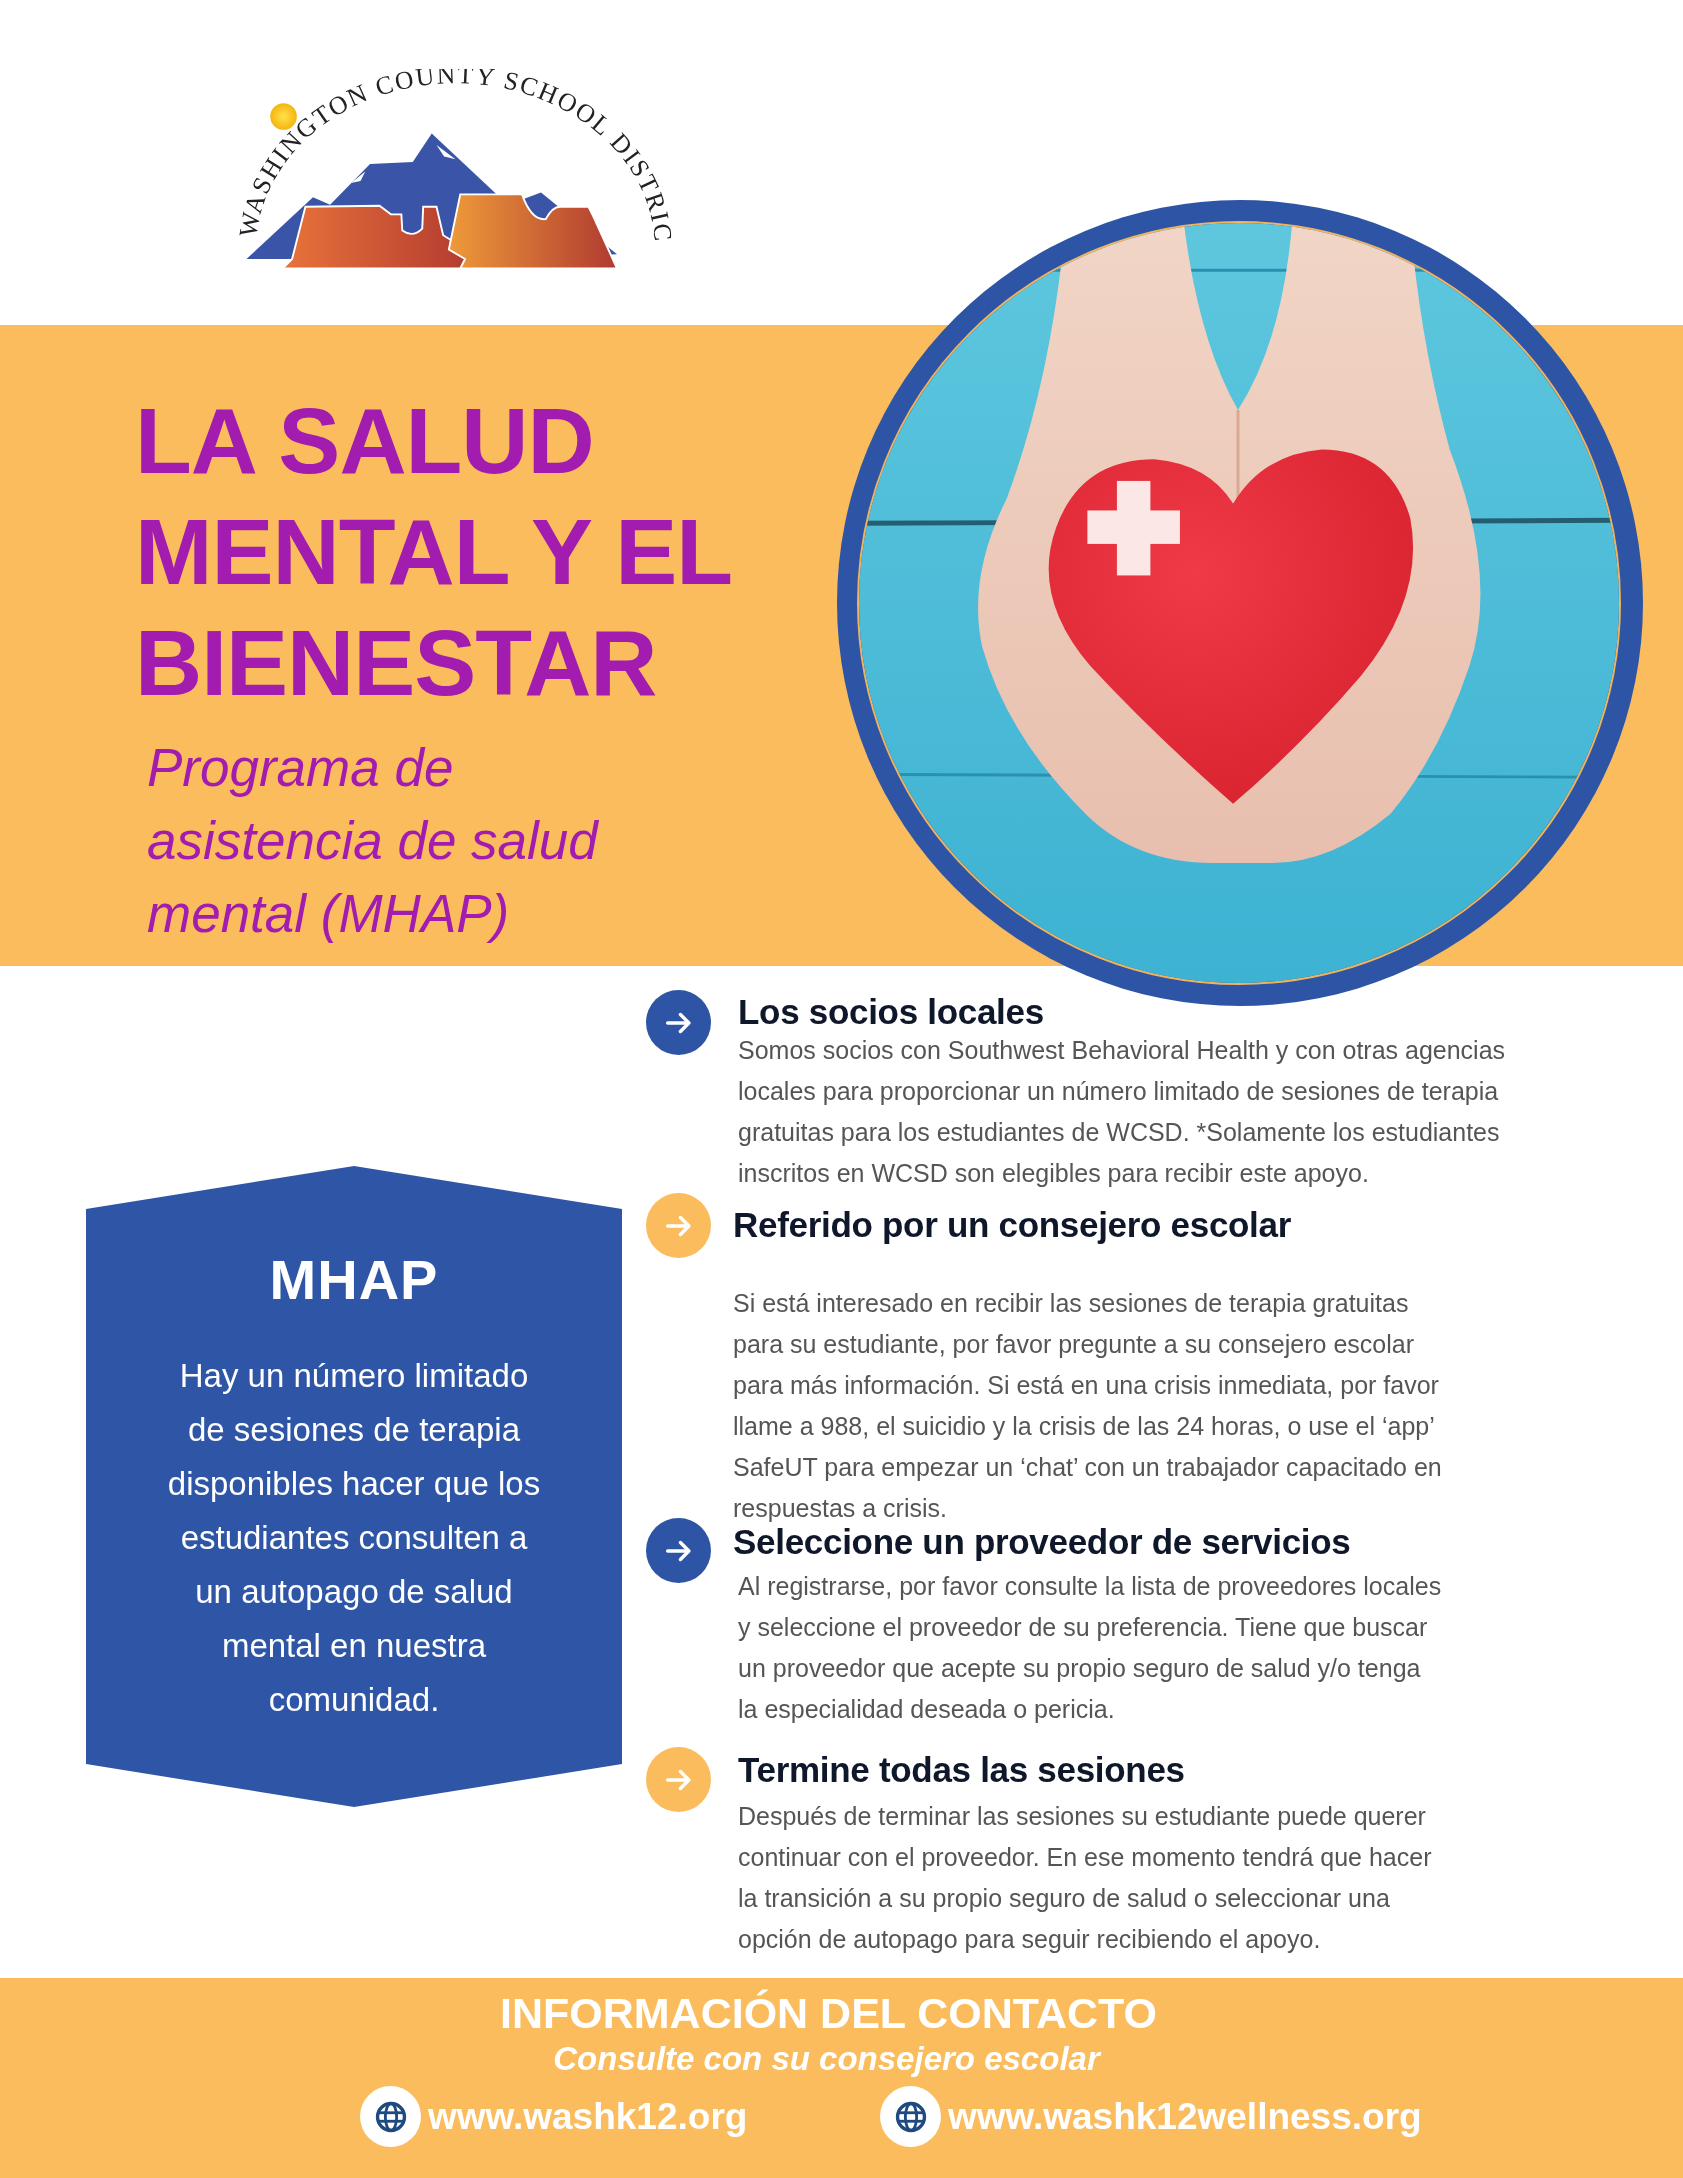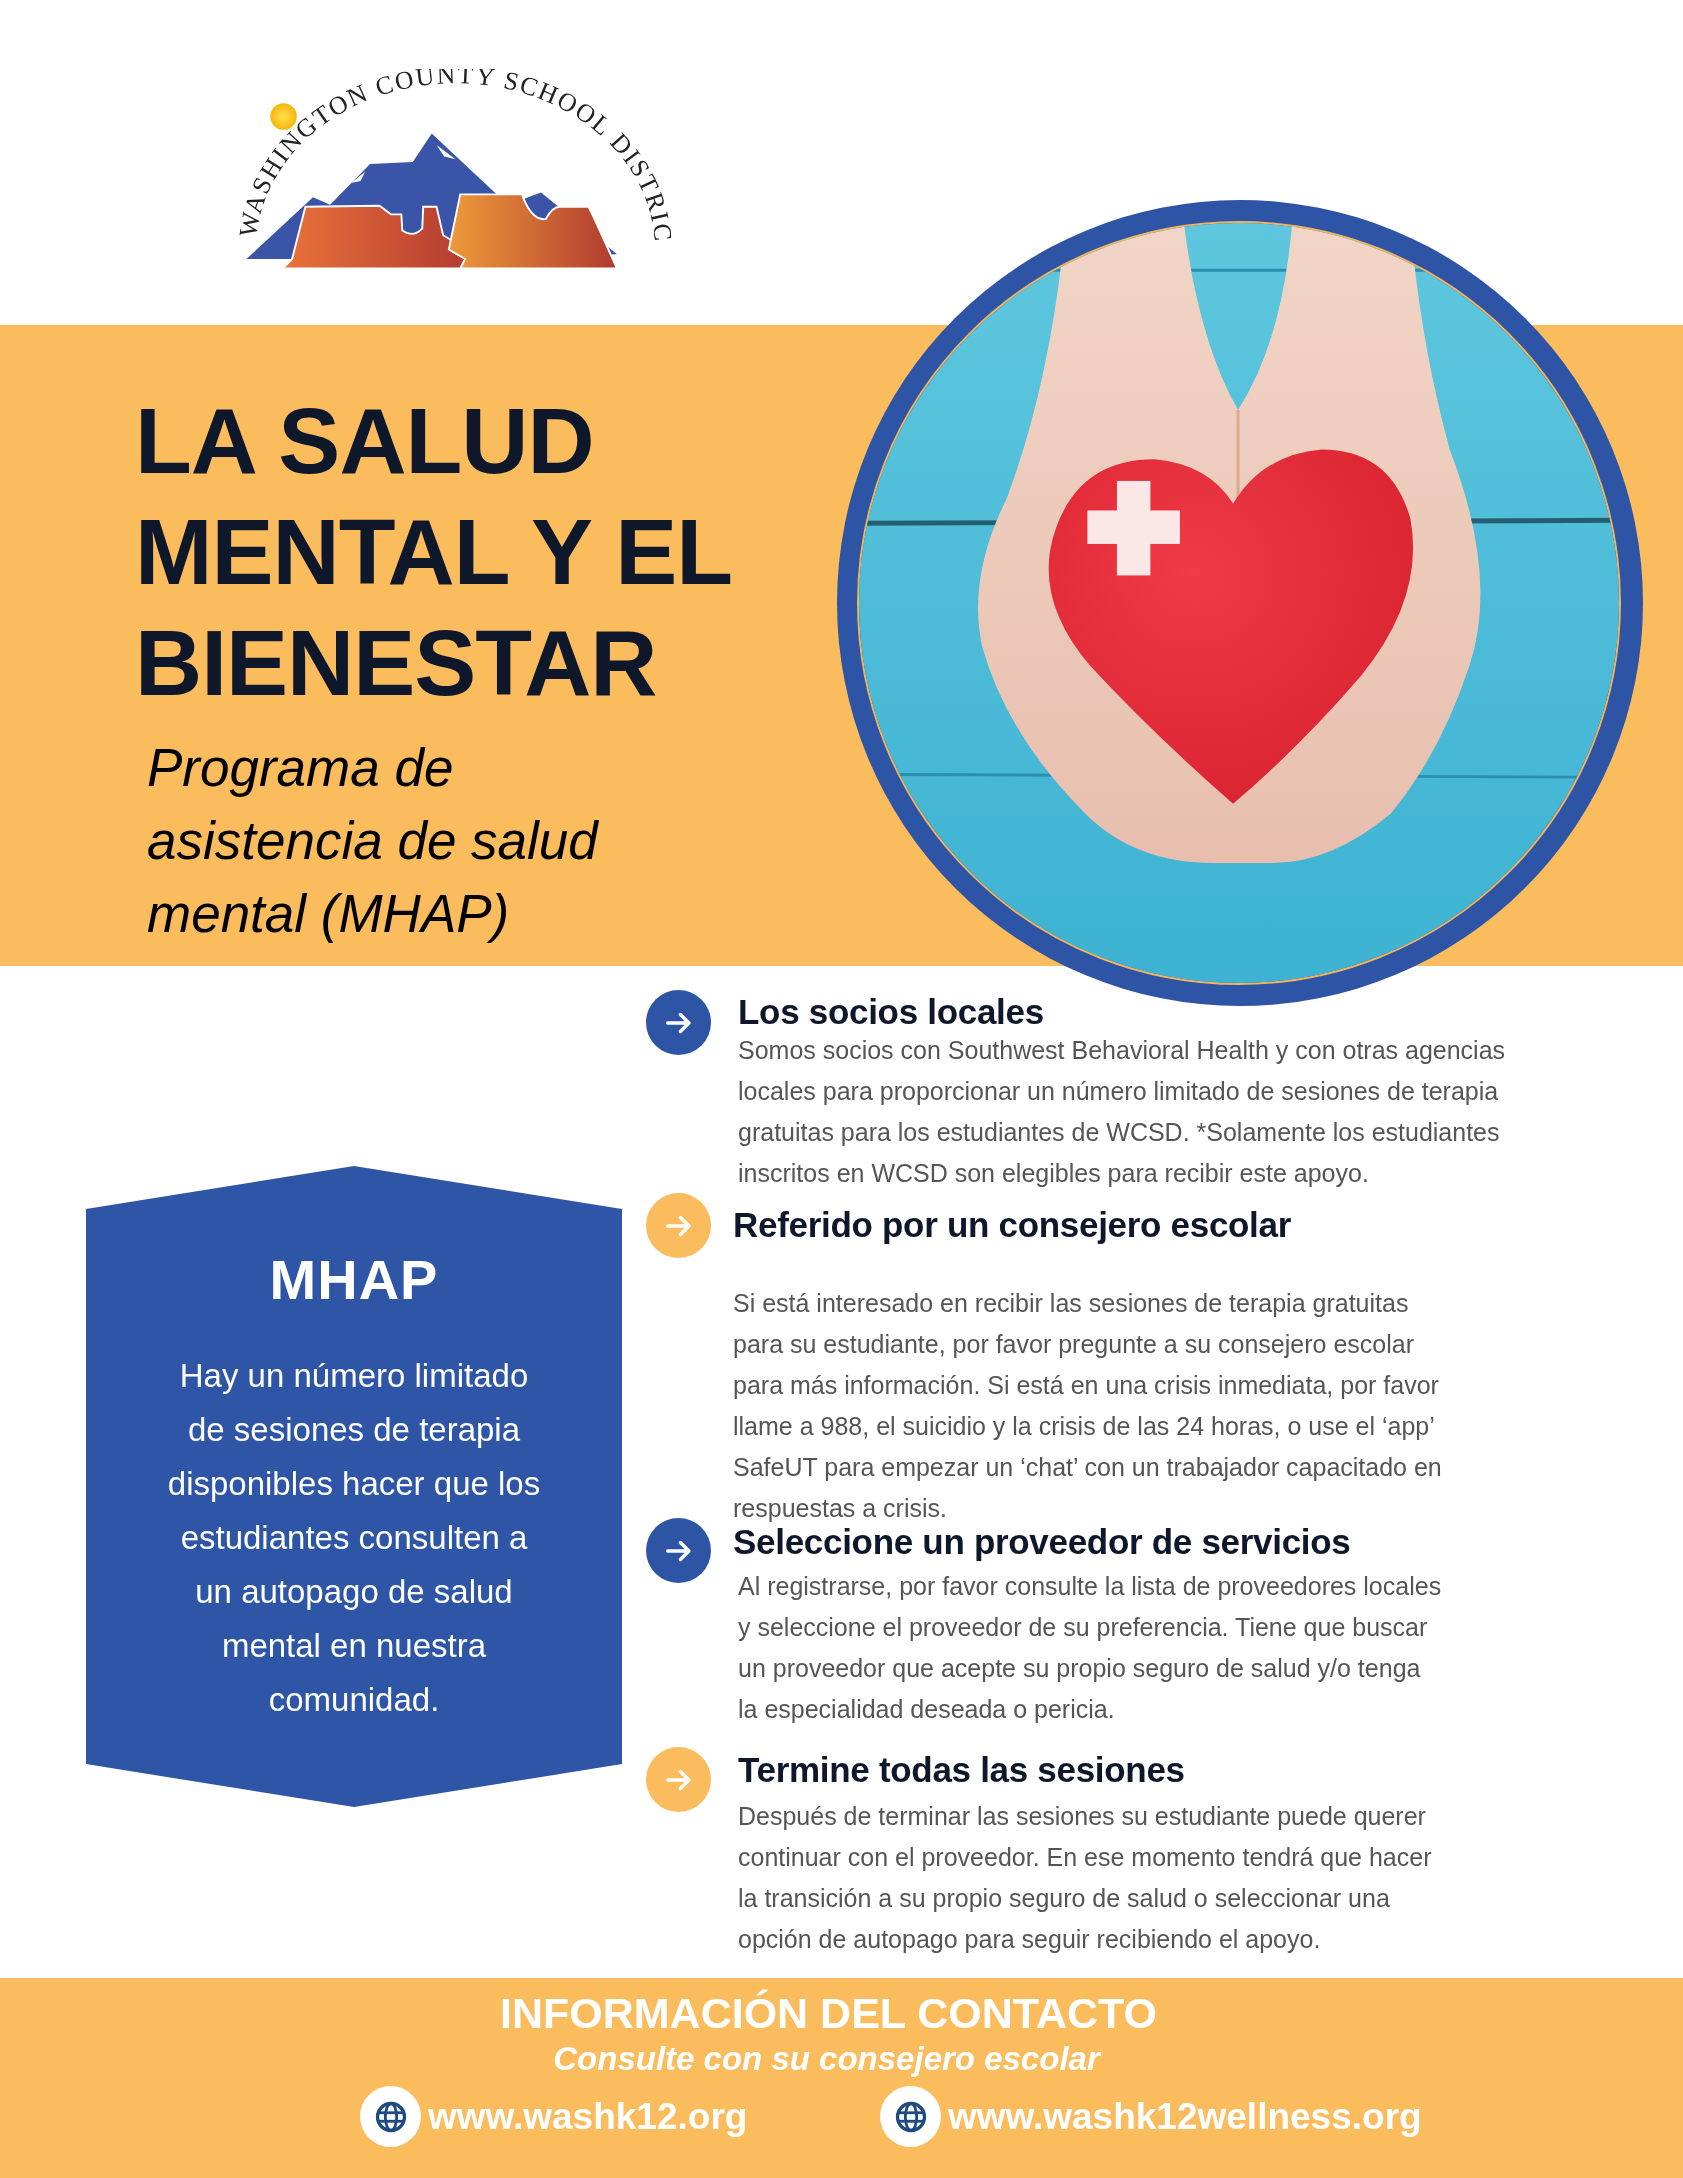--- a/index.html
+++ b/index.html
@@ -11,27 +11,27 @@
     .abs { position: absolute; }
 
     
     .logo { left: 218px; top: 69px; width: 475px; height: 228px; }
     .logo svg { width: 100%; height: 100%; }
 
     
     .hero-band { left: 0; top: 325px; width: 1683px; height: 641px; background: #FBBC5E; }
     .hero-title {
       left: 135px; top: 386px; width: 713px;
-      color: #0f172a; font-weight: bold; font-size: 93px; line-height: 111px;
+      color: #a21caf; font-weight: bold; font-size: 93px; line-height: 111px;
       letter-spacing: -1px;
     }
     .hero-title div { white-space: nowrap; }
     .hero-subtitle {
       left: 147px; top: 731px; width: 594px;
-      color: #000000; font-style: italic; font-size: 53px; line-height: 73px;
+      color: #a21caf; font-style: italic; font-size: 53px; line-height: 73px;
     }
     .hero-subtitle div { white-space: nowrap; }
 
     
     .photo-ring {
       left: 837px; top: 200px; width: 806px; height: 806px; border-radius: 50%;
       background: #2E55A5;
     }
     .photo-inner {
       left: 857px; top: 221px; width: 764px; height: 764px; border-radius: 50%;

